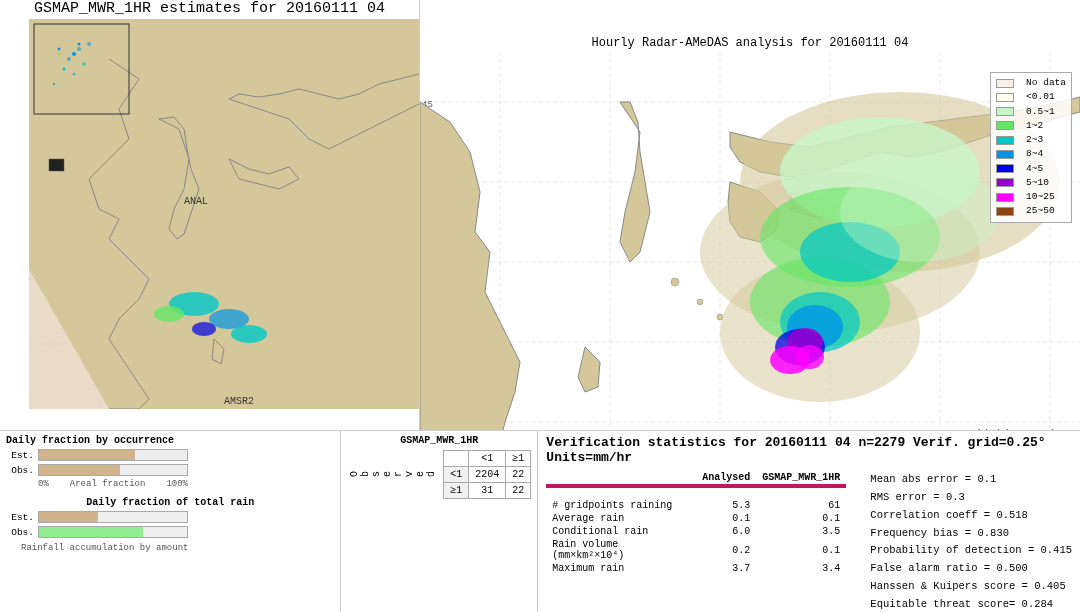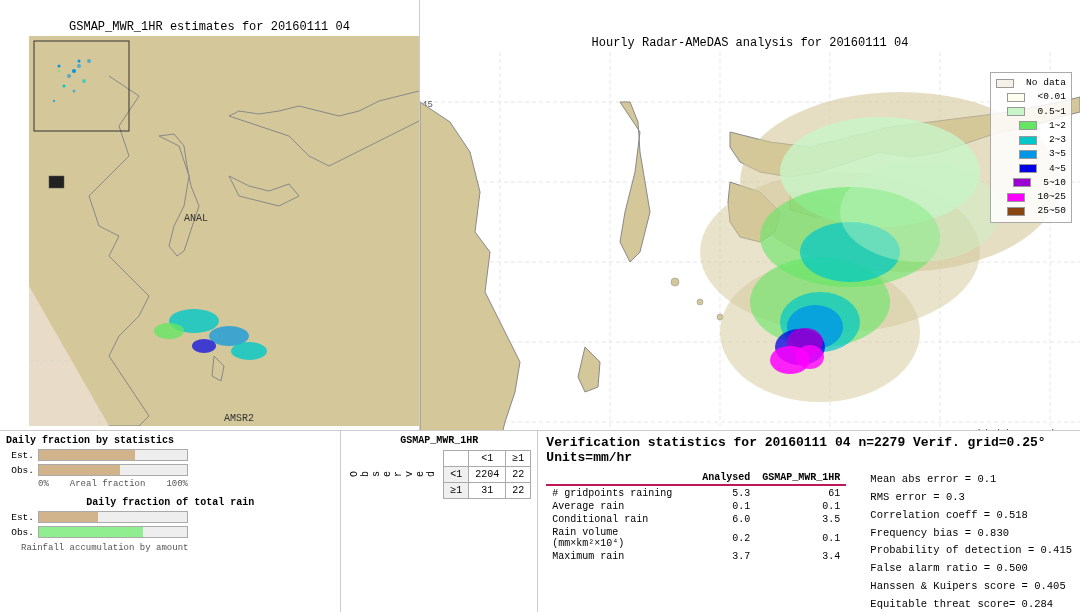--- a/index.html
+++ b/index.html
@@ -35,22 +35,22 @@
     
     .left-map-panel {
       width: 420px;
       height: 430px;
       position: relative;
       border-right: 1px solid #ccc;
       overflow: hidden;
     }
     .left-map-panel .map-title {
       text-align: center;
-      font-size: 12px;
-      padding: 20px 0 2px 0;
+      font-size: 15px;
+      padding: 0 0 2px 0;
       font-family: 'Courier New', monospace;
     }
     .left-map-canvas {
       width: 478px;
       height: 390px;
       position: relative;
       overflow: hidden;
     }
     .map-label-amsr2 {
       position: absolute;
@@ -97,21 +97,20 @@
       background: rgba(255,255,255,0.85);
       border: 1px solid #aaa;
       padding: 3px 5px;
       font-size: 9.5px;
       line-height: 1.5;
     }
     .legend-item {
       display: flex;
       align-items: center;
       gap: 12px;
-      justify-content: flex-end;
     }
     .legend-color {
       width: 18px;
       height: 9px;
       display: inline-block;
       border: 1px solid #999;
     }
 
     
     .bottom-left {
@@ -220,22 +219,22 @@
     .verif-table .val-col {
       text-align: right;
       min-width: 36px;
     }
     .verif-table .header-row td {
       text-align: center;
       border-bottom: 1px solid #aaa;
       font-weight: bold;
     }
     .verif-table .divider-row td {
-      border-top: 2px solid #be185d;
-      padding-top: 2px;
+      border-top: 4px solid #be185d;
+      padding-top: 12px;
     }
     .verif-stats-right {
       font-size: 10.5px;
       line-height: 1.7;
       white-space: nowrap;
     }
 
     
     .map-svg {
       width: 100%;
@@ -401,21 +400,21 @@
           <div class="legend-item">
             <span class="legend-color" style="background:#64e664;"></span>
             <span>1~2</span>
           </div>
           <div class="legend-item">
             <span class="legend-color" style="background:#00c8c8;"></span>
             <span>2~3</span>
           </div>
           <div class="legend-item">
             <span class="legend-color" style="background:#0096e6;"></span>
-            <span>3~5</span>
+            <span>8~4</span>
           </div>
           <div class="legend-item">
             <span class="legend-color" style="background:#0000e6;"></span>
             <span>4~5</span>
           </div>
           <div class="legend-item">
             <span class="legend-color" style="background:#9b00d2;"></span>
             <span>5~10</span>
           </div>
           <div class="legend-item">
@@ -430,21 +429,21 @@
 
         <div class="map-credit">Provided by: JWA/JMA</div>
       </div>
     </div>
   </div>
 
   <div class="bottom-row">
 
     <div class="bottom-left">
 
-      <div class="chart-section-title">Daily fraction by statistics</div>
+      <div class="chart-section-title">Daily fraction by occurrence</div>
       <div class="bar-row">
         <div class="bar-label">Est.</div>
         <div class="bar-outer">
           <div class="bar-inner" style="width:65%; background:#d2b48c;"></div>
         </div>
       </div>
       <div class="bar-row">
         <div class="bar-label">Obs.</div>
         <div class="bar-outer">
           <div class="bar-inner" style="width:55%; background:#d2b48c;"></div>

